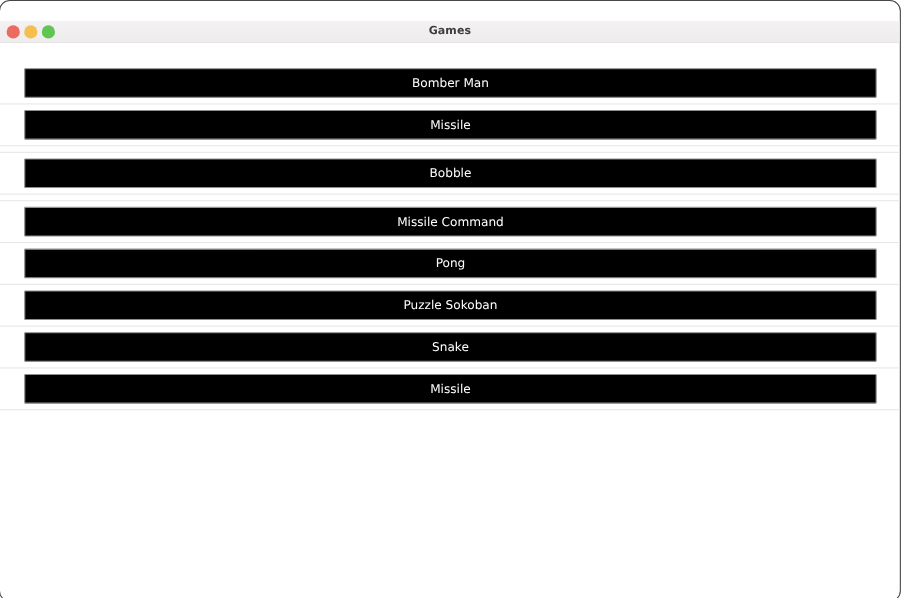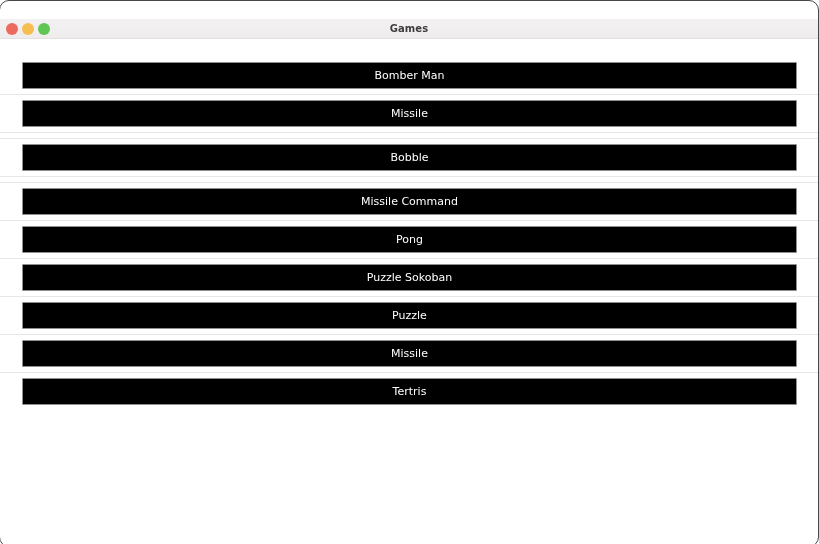--- a/index.html
+++ b/index.html
@@ -100,19 +100,18 @@
       <hr class="separator">
       <button class="game-button">Bobble</button>
       <hr class="separator">
       <hr class="separator">
       <button class="game-button">Missile Command</button>
       <hr class="separator">
       <button class="game-button">Pong</button>
       <hr class="separator">
       <button class="game-button">Puzzle Sokoban</button>
       <hr class="separator">
-      <button class="game-button">Puzzle</button>
+      <button class="game-button">Snake</button>
       <hr class="separator">
       <button class="game-button">Missile</button>
       <hr class="separator">
-      <button class="game-button">Tertris</button>
     </div>
 </div>
 
 </body></html>

